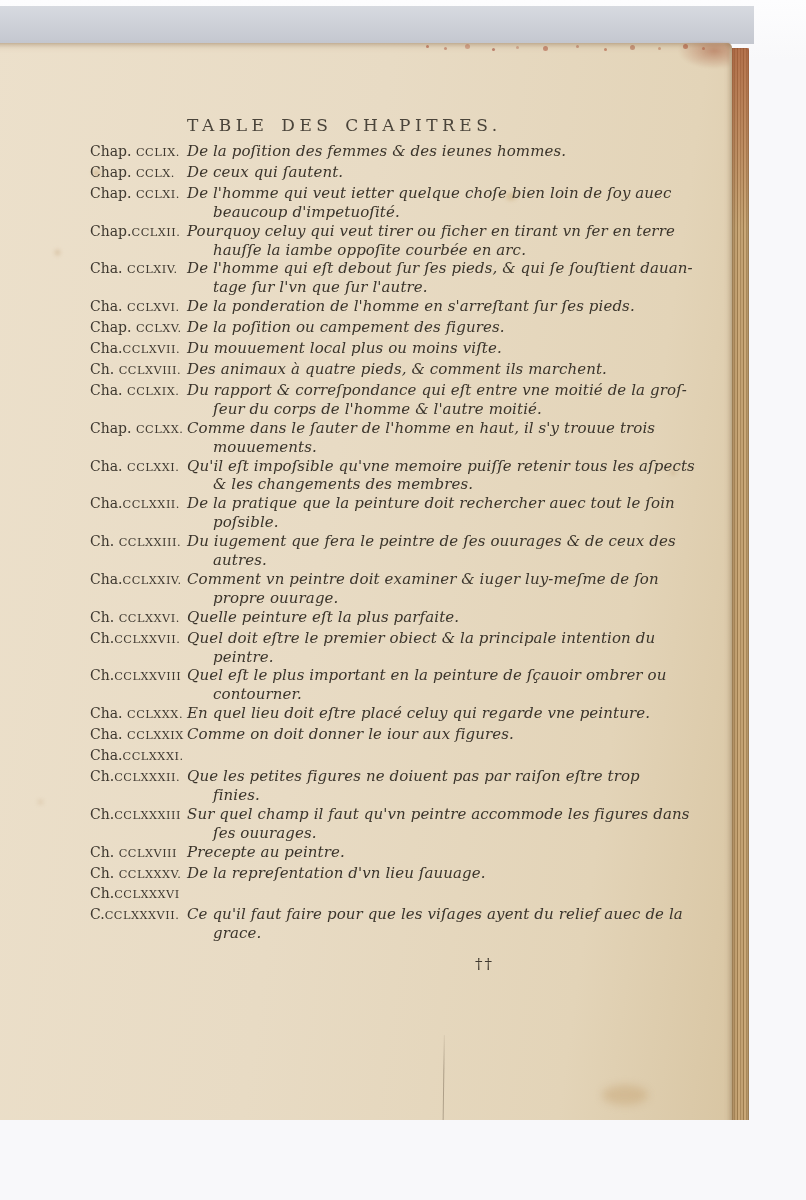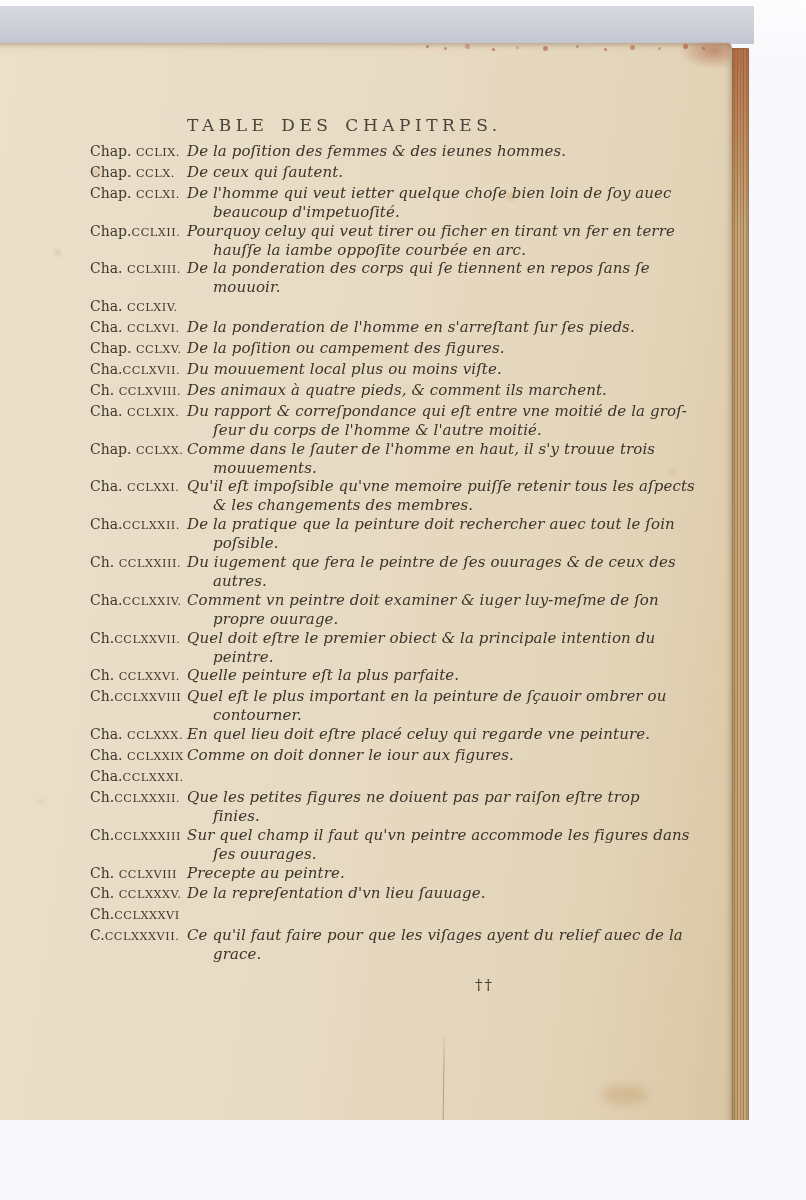--- a/index.html
+++ b/index.html
@@ -96,26 +96,23 @@
           <span class="label"><span class="chap">Chap. </span><span class="num">CCLXI.</span></span>
           <div class="text">De l'homme qui veut ietter quelque choſe bien loin de ſoy auec
 beaucoup d'impetuoſité.</div>
         </div>
           <div class="entry">
           <span class="label"><span class="chap">Chap.</span><span class="num">CCLXII.</span></span>
           <div class="text">Pourquoy celuy qui veut tirer ou ficher en tirant vn fer en terre
 hauſſe la iambe oppoſite courbée en arc.</div>
         </div>
           <div class="entry">
-          <span class="label"><span class="chap">Cha. </span><span class="num">CCLXIII.</span></span>
-          <div class="text">De la ponderation des corps qui ſe tiennent en repos ſans ſe
-mouuoir.</div>
-        </div>
-          <div class="entry">
           <span class="label"><span class="chap">Cha. </span><span class="num">CCLXIV.</span></span>
+          <div class="text">De l'homme qui eſt debout ſur ſes pieds, &amp; qui ſe ſouſtient dauan-
+tage ſur l'vn que ſur l'autre.</div>
         </div>
           <div class="entry">
           <span class="label"><span class="chap">Cha. </span><span class="num">CCLXVI.</span></span>
           <div class="text">De la ponderation de l'homme en s'arreſtant ſur ſes pieds.</div>
         </div>
           <div class="entry">
           <span class="label"><span class="chap">Chap. </span><span class="num">CCLXV.</span></span>
           <div class="text">De la poſition ou campement des figures.</div>
         </div>
           <div class="entry">
@@ -150,27 +147,27 @@
           <span class="label"><span class="chap">Ch. </span><span class="num">CCLXXIII.</span></span>
           <div class="text">Du iugement que fera le peintre de ſes ouurages &amp; de ceux des
 autres.</div>
         </div>
           <div class="entry">
           <span class="label"><span class="chap">Cha.</span><span class="num">CCLXXIV.</span></span>
           <div class="text">Comment vn peintre doit examiner &amp; iuger luy-meſme de ſon
 propre ouurage.</div>
         </div>
           <div class="entry">
+          <span class="label"><span class="chap">Ch. </span><span class="num">CCLXXVI.</span></span>
+          <div class="text">Quelle peinture eſt la plus parfaite.</div>
+        </div>
+          <div class="entry">
           <span class="label"><span class="chap">Ch.</span><span class="num">CCLXXVII.</span></span>
           <div class="text">Quel doit eſtre le premier obiect &amp; la principale intention du
 peintre.</div>
-        </div>
-          <div class="entry">
-          <span class="label"><span class="chap">Ch. </span><span class="num">CCLXXVI.</span></span>
-          <div class="text">Quelle peinture eſt la plus parfaite.</div>
         </div>
           <div class="entry">
           <span class="label"><span class="chap">Ch.</span><span class="num">CCLXXVIII</span></span>
           <div class="text">Quel eſt le plus important en la peinture de ſçauoir ombrer ou
 contourner.</div>
         </div>
           <div class="entry">
           <span class="label"><span class="chap">Cha. </span><span class="num">CCLXXX.</span></span>
           <div class="text">En quel lieu doit eſtre placé celuy qui regarde vne peinture.</div>
         </div>

